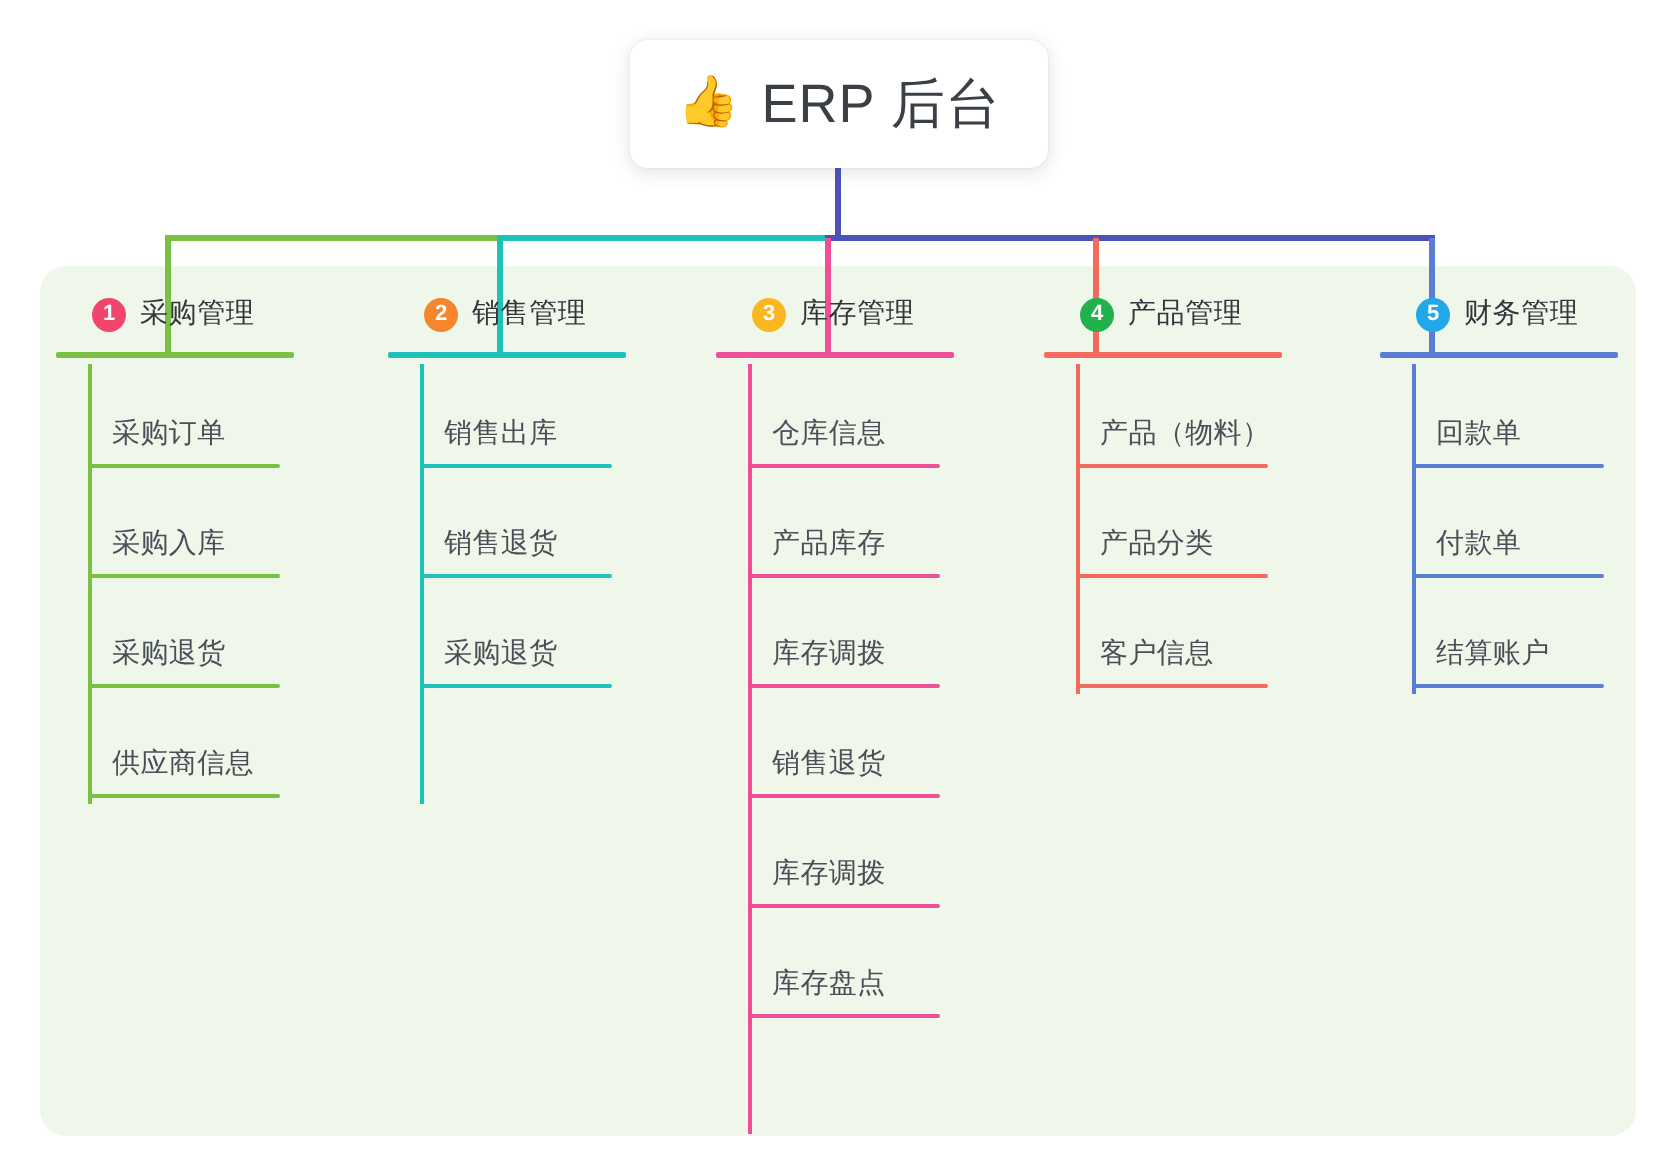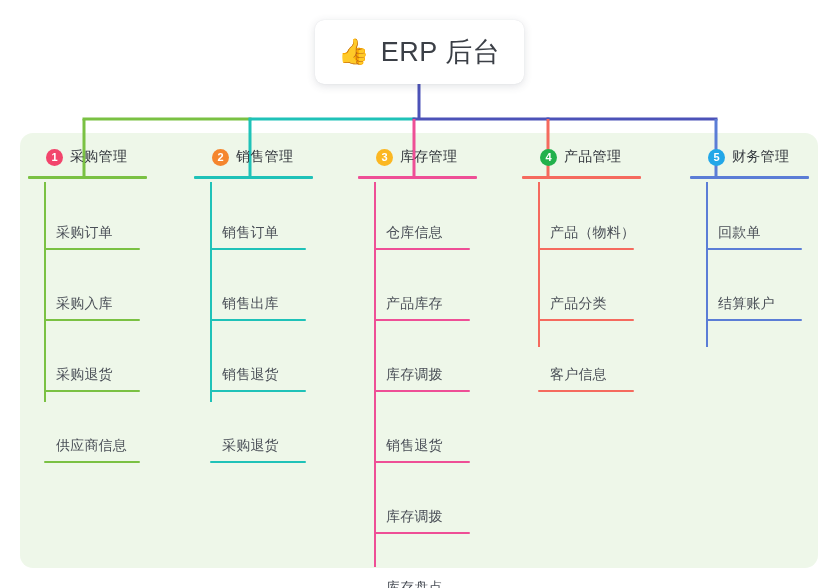--- a/index.html
+++ b/index.html
@@ -104,21 +104,21 @@
     letter-spacing: 0.3px;
   }
   .col-rule {
     height: 3px;
     border-radius: 1px;
     margin-top: 7px;
   }
 
   .leaf {
     position: relative;
-    height: 71px;
+    height: 55px;
   }
   .leaf-label {
     position: absolute;
     left: 28px;
     bottom: 8px;
     font-size: 14px;
     color: #4a4f57;
     white-space: nowrap;
     letter-spacing: 0.2px;
   }
@@ -185,24 +185,20 @@
           <div class="leaf-rule" style="background: rgb(122, 193, 67);"></div>
         </div>
       </div>
       <div class="column" style="left: 194px;">
         <div class="col-head">
           <span class="badge" style="background: rgb(245, 134, 46);">2</span>
           <span class="col-title">销售管理</span>
         </div>
         <div class="col-rule" style="background: rgb(31, 194, 184); width: 119px;"></div>
         <div class="leaf">
-          <span class="leaf-label">销售订单</span>
-          <div class="leaf-rule" style="background: rgb(31, 194, 184);"></div>
-        </div>
-        <div class="leaf">
           <span class="leaf-label">销售出库</span>
           <div class="leaf-rule" style="background: rgb(31, 194, 184);"></div>
         </div>
         <div class="leaf">
           <span class="leaf-label">销售退货</span>
           <div class="leaf-rule" style="background: rgb(31, 194, 184);"></div>
         </div>
         <div class="leaf">
           <span class="leaf-label">采购退货</span>
           <div class="leaf-rule" style="background: rgb(31, 194, 184);"></div>
@@ -262,19 +258,23 @@
         <div class="col-head">
           <span class="badge" style="background: rgb(34, 167, 232);">5</span>
           <span class="col-title">财务管理</span>
         </div>
         <div class="col-rule" style="background: rgb(91, 125, 214); width: 119px;"></div>
         <div class="leaf">
           <span class="leaf-label">回款单</span>
           <div class="leaf-rule" style="background: rgb(91, 125, 214);"></div>
         </div>
         <div class="leaf">
+          <span class="leaf-label">付款单</span>
+          <div class="leaf-rule" style="background: rgb(91, 125, 214);"></div>
+        </div>
+        <div class="leaf">
           <span class="leaf-label">结算账户</span>
           <div class="leaf-rule" style="background: rgb(91, 125, 214);"></div>
         </div>
       </div>
     </div>
 
 </div>
 
 </body></html>

